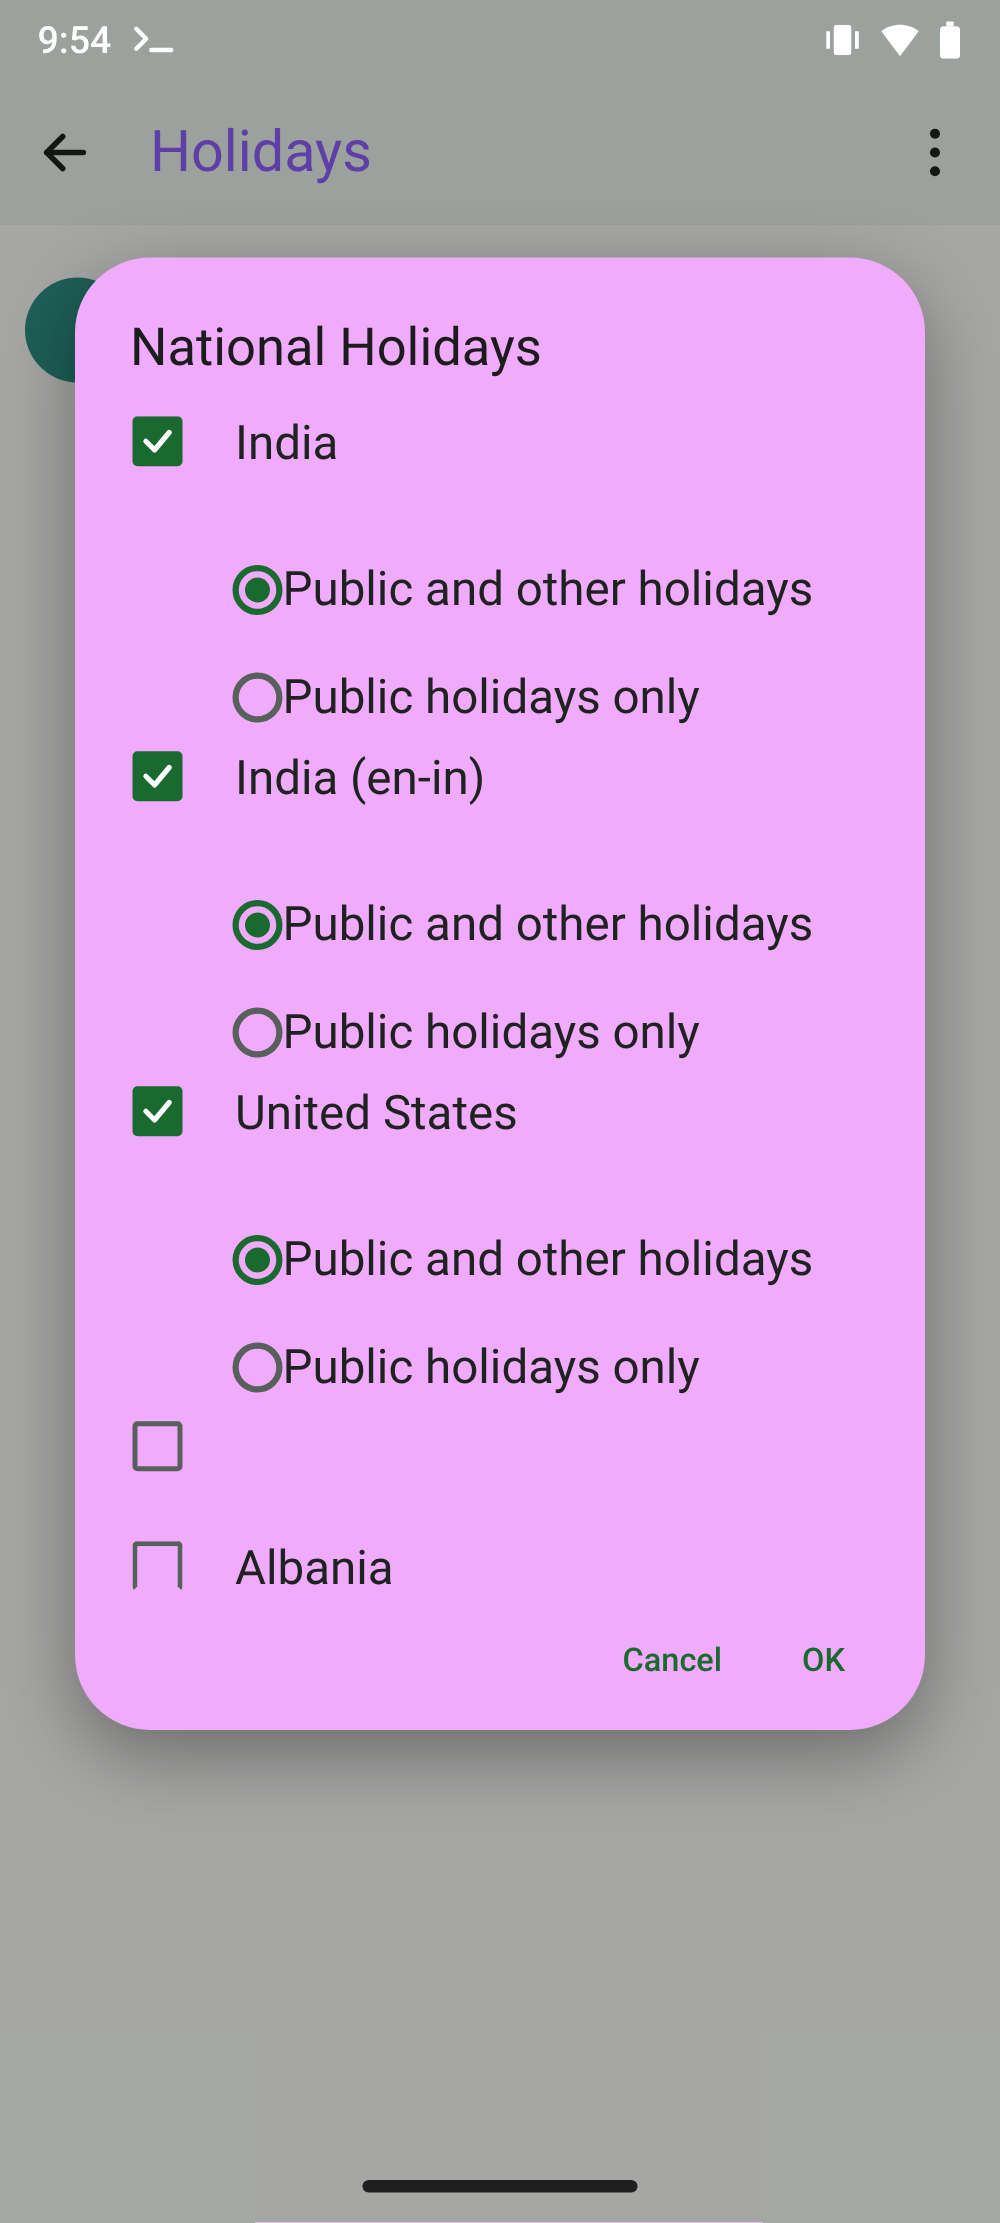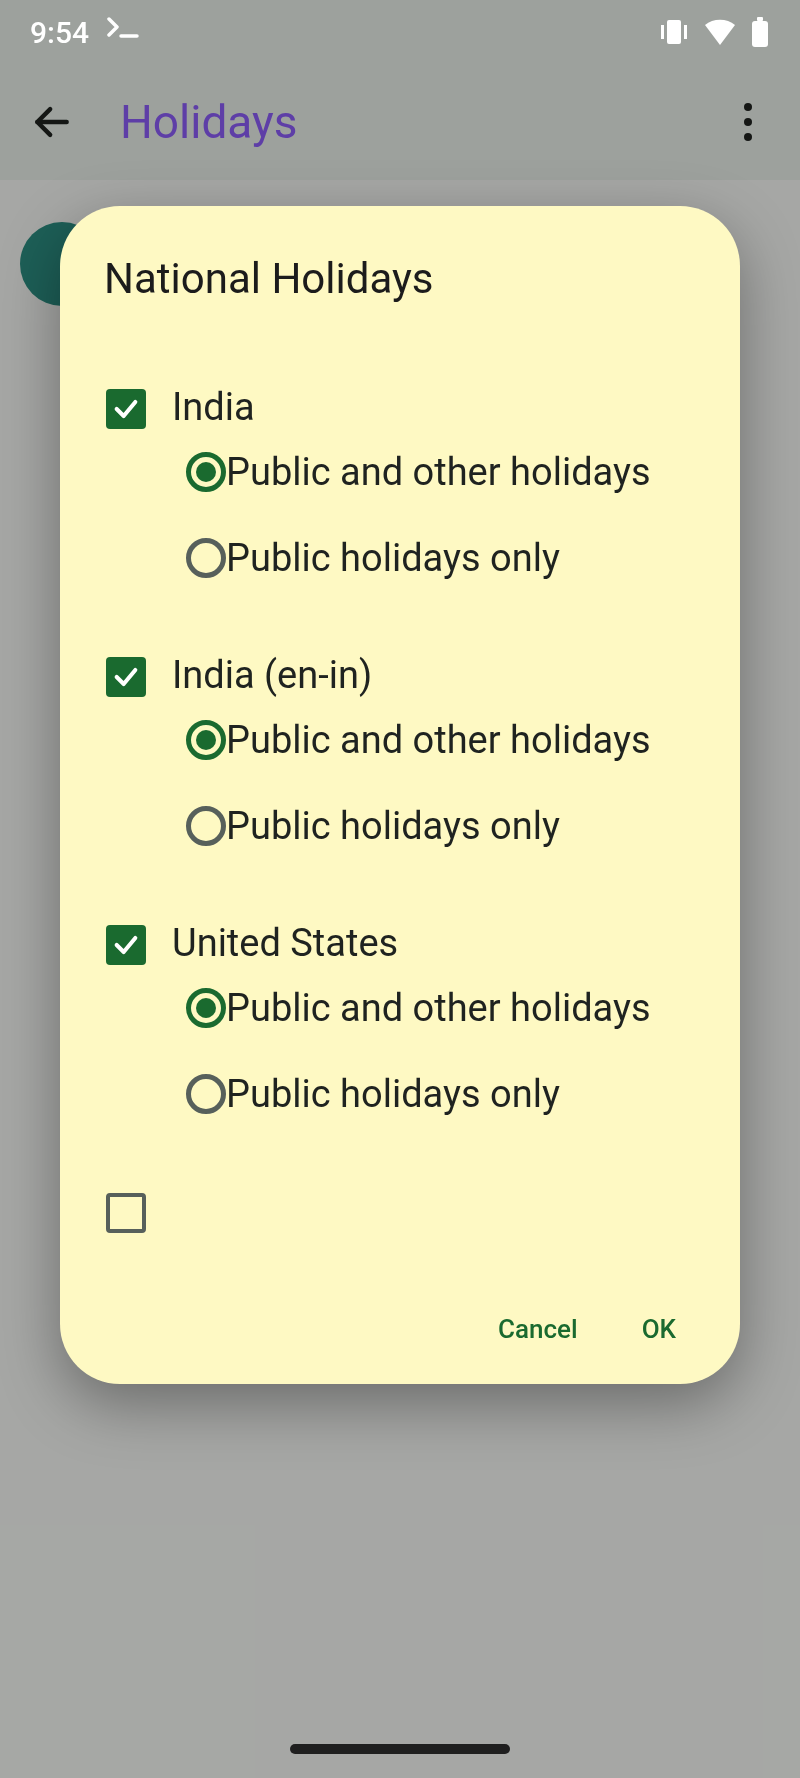--- a/index.html
+++ b/index.html
@@ -15,21 +15,21 @@
     background: rgba(0,0,0,0.32);
   }
   .statusbar {
     position: absolute; top: 0; left: 0; right: 0; height: 64px;
     display: flex; align-items: center; justify-content: space-between;
     padding: 0 30px;
     color: #fff;
     font-size: 30px;
     font-weight: 500;
   }
-  .statusbar .left { display: flex; gap: 18px; }
+  .statusbar .left { display: flex; align-items: center; gap: 18px; }
   .statusbar .right { display: flex; align-items: center; gap: 14px; }
   .statusbar svg { display: block; }
 
   .appbar {
     position: absolute; top: 64px; left: 0; right: 0; height: 116px;
     display: flex; align-items: center;
     padding: 0 26px;
   }
   .appbar .back { width: 52px; height: 52px; display:flex; align-items:center; justify-content:center; }
   .appbar .title { font-size: 46px; margin-left: 42px; color:#8b5cf6; }
@@ -42,40 +42,40 @@
   .avatar {
     position:absolute; top:222px; left:20px;
     width:84px; height:84px; border-radius:50%;
     background:#2b8c80;
   }
 
   .dialog {
     position: absolute;
     left: 60px; right: 60px;
     top: 206px; height: 1178px;
-    background: #fef9c3;
+    background: #f0abfc;
     border-radius: 60px;
     box-shadow: 0 20px 60px rgba(0,0,0,0.35);
     display:flex; flex-direction:column;
     overflow:hidden;
   }
   .dialog-title {
     font-size: 42px;
     color:#1c1c1c;
     padding: 48px 44px 30px 44px;
   }
   .dialog-list {
     flex:1;
     overflow:hidden;
     padding: 0 40px;
   }
   .country-row {
-    display:flex; align-items:flex-end;
+    display:flex; align-items:flex-start;
     height: 96px;
-    gap: 26px;
+    gap: 42px;
     padding-left: 6px;
   }
   .country-row .label {
     font-size: 38px;
     color:#1f2320;
   }
   .checkbox {
     width: 40px; height: 40px; flex-shrink:0;
     display:flex; align-items:center; justify-content:center;
   }

